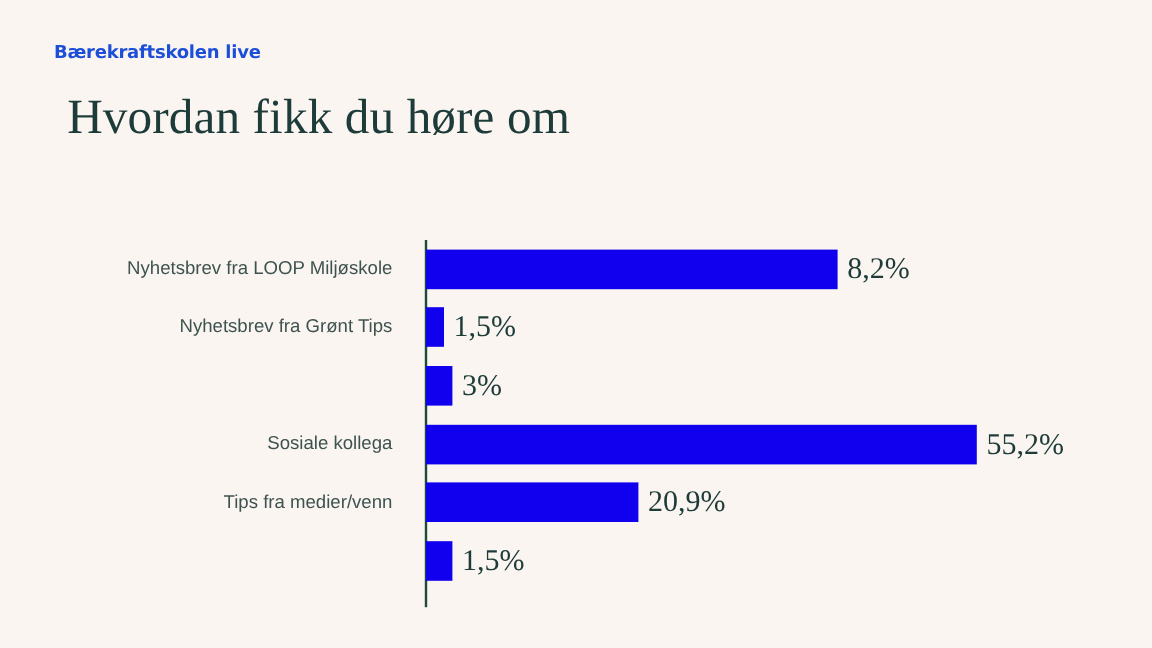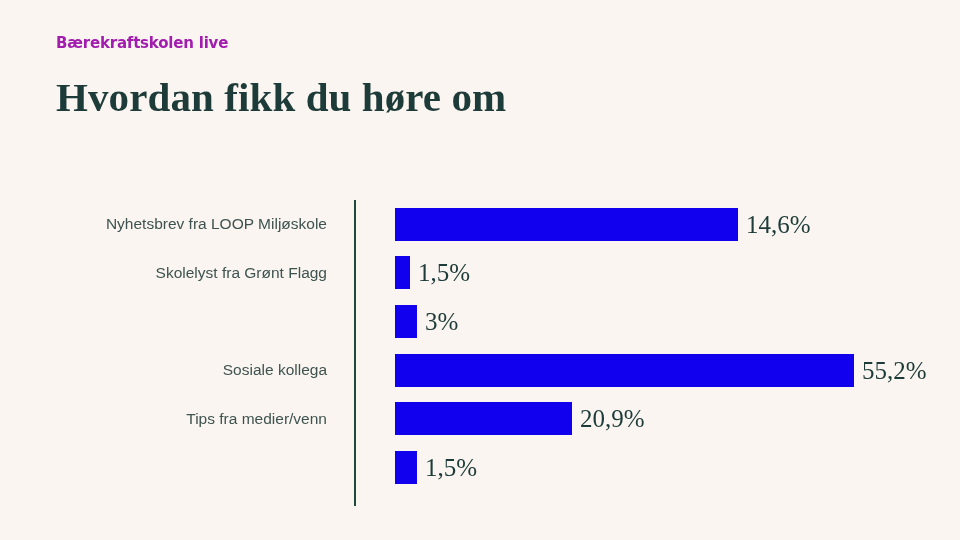--- a/index.html
+++ b/index.html
@@ -6,35 +6,35 @@
   html,body { width:960px; height:540px; }
   body {
     background:#faf5f0;
     font-family:"Liberation Sans", sans-serif;
     overflow:hidden;
     position:relative;
   }
 
   .kicker {
     position:absolute;
-    left:56px; top:34px;
+    left:45px; top:34px;
     font-family:"DejaVu Sans", sans-serif;
     font-weight:700;
     font-size:15px;
     letter-spacing:-0.2px;
-    color:#a21caf;
+    color:#1d4ed8;
     white-space:nowrap;
   }
 
   .title {
     position:absolute;
     left:56px; top:71px;
     width:760px;
     font-family:"Liberation Serif", serif;
-    font-weight:700;
+    font-weight:400;
     font-size:41px;
     line-height:1.30;
     color:#1d3b38;
     letter-spacing:0.1px;
   }
   .title-line { display:block; white-space:nowrap; }
 
   
   .chart {
     position:absolute;
@@ -44,21 +44,20 @@
   .axis {
     position:absolute;
     left:354px; top:0;
     width:2px; height:306px;
     background:#1d4a3f;
   }
   .rows {
     position:absolute;
     left:0; top:0;
     width:960px;
-    padding-left:40px;
   }
   .row {
     position:relative;
     height:48.6px;
   }
   .cat-label {
     position:absolute;
     right:633px;          
     top:0;
     height:48.6px;
@@ -99,25 +98,25 @@
   <span class="title-line">Hvordan fikk du høre om</span>
 </div>
 
 <div class="chart">
   <div class="axis"></div>
   <div class="rows" id="rows">
       <div class="row">
         <div class="cat-label">Nyhetsbrev fra LOOP Miljøskole</div>
         <div class="bar-wrap">
           <div class="bar" style="width: 343px; background: rgb(17, 0, 238);"></div>
-          <div class="value-label">14,6%</div>
+          <div class="value-label">8,2%</div>
         </div>
       </div>
       <div class="row">
-        <div class="cat-label">Skolelyst fra Grønt Flagg</div>
+        <div class="cat-label">Nyhetsbrev fra Grønt Tips</div>
         <div class="bar-wrap">
           <div class="bar" style="width: 15px; background: rgb(17, 0, 238);"></div>
           <div class="value-label">1,5%</div>
         </div>
       </div>
       <div class="row">
         <div class="bar-wrap">
           <div class="bar" style="width: 22px; background: rgb(17, 0, 238);"></div>
           <div class="value-label">3%</div>
         </div>

